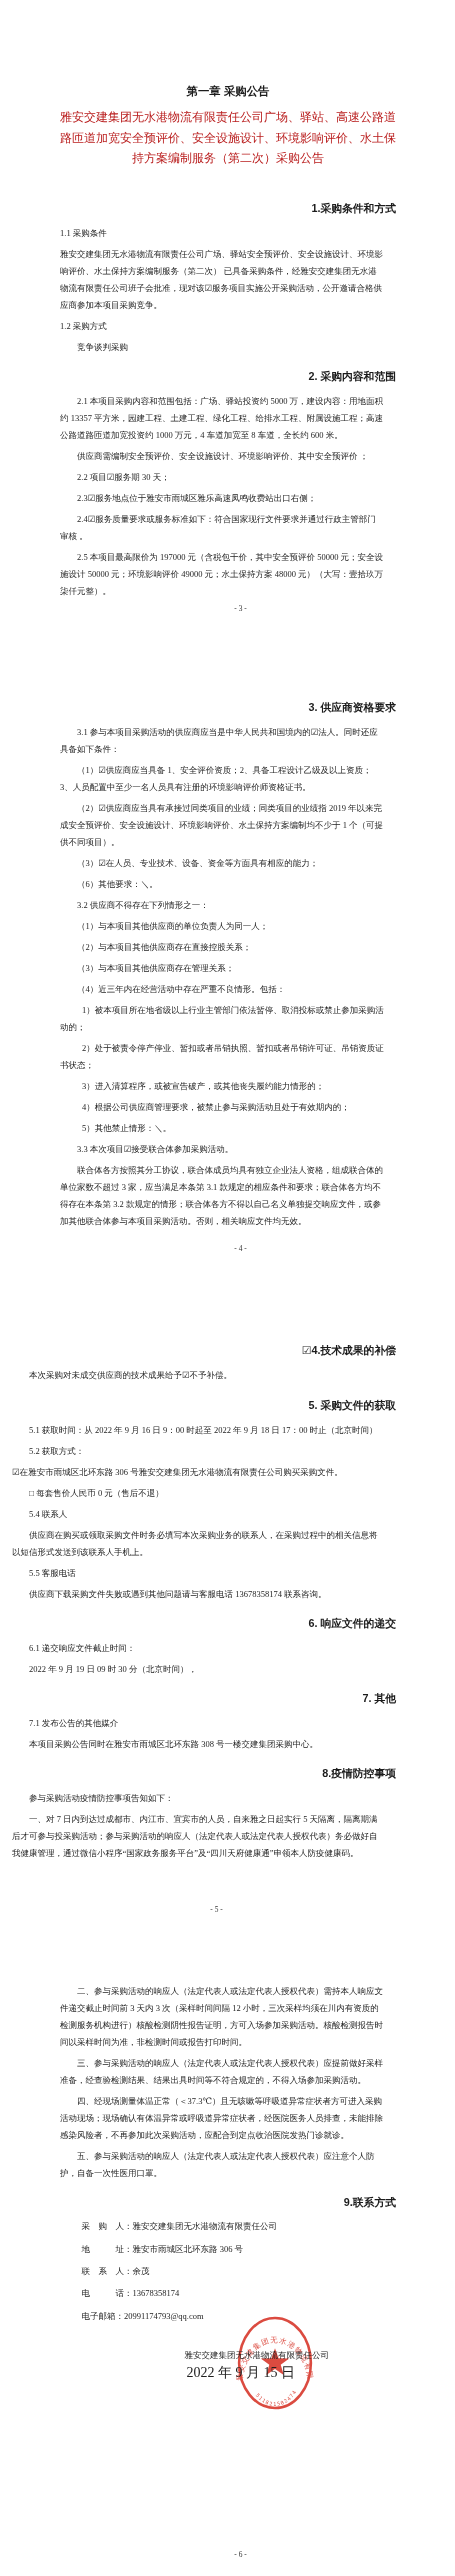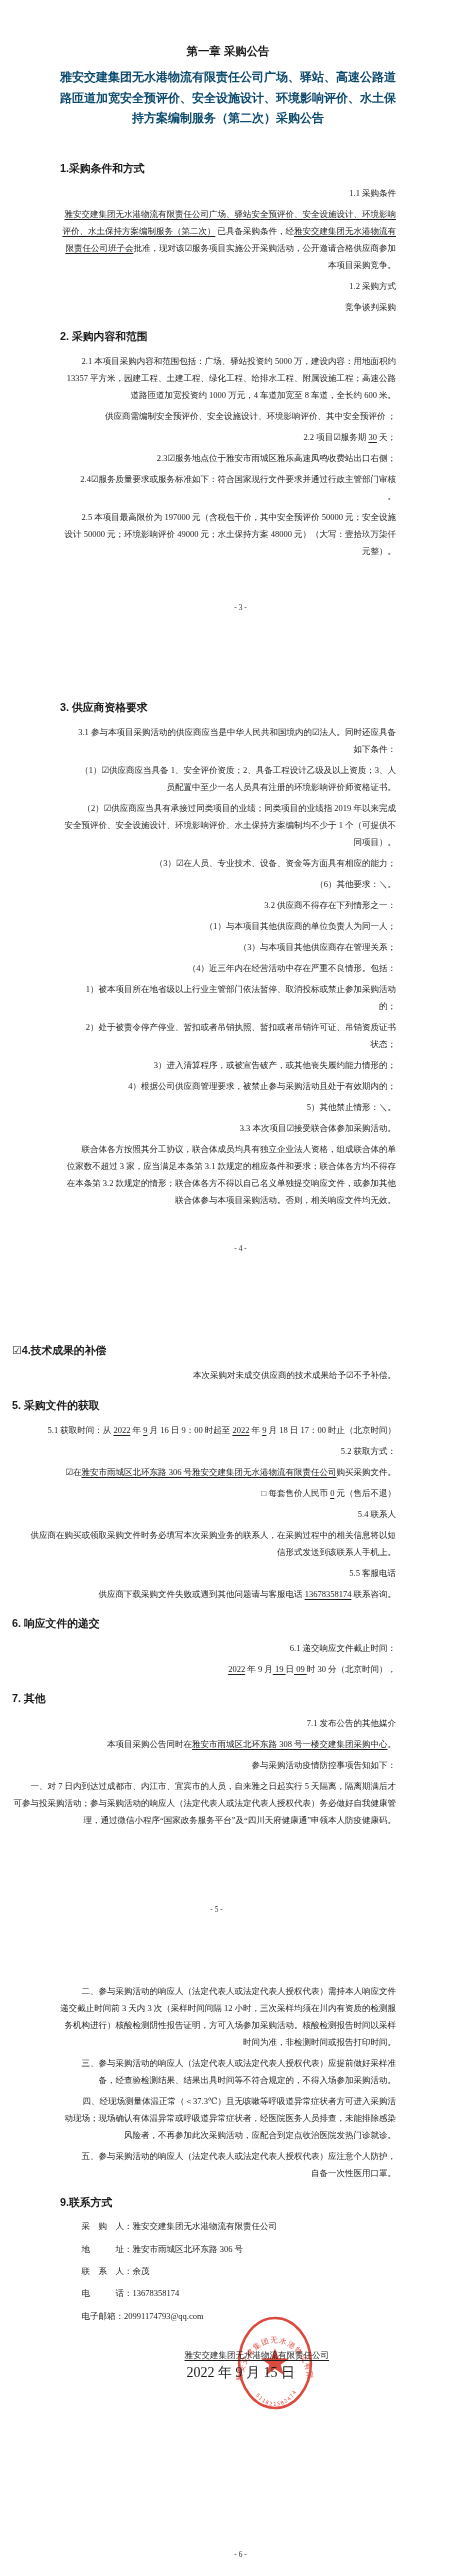--- a/index.html
+++ b/index.html
@@ -13,60 +13,60 @@
   .page{
     box-sizing:border-box;
     width:456px;
     padding:0 60px;
     display:flex;
     flex-direction:column;
     overflow:hidden;
     position:relative;
     background:#fff;
   }
-  .page1{height:629px;padding-top:44px;}
+  .page1{height:629px;padding-top:84px;}
   .page2{height:641px;padding-top:62px;}
   .page3{height:661px;padding-top:64px;padding-left:12px;}
   .page4{height:645px;padding-top:52px;}
 
   .h1{
     text-align:center;
     font-family:"Liberation Sans","DejaVu Sans",sans-serif;
     font-weight:bold;
     font-size:11.4px;
     color:#1c1c1c;
     margin:0 0 8px 0;
   }
   .title{
     text-align:center;
     font-family:"Liberation Sans","DejaVu Sans",sans-serif;
-    font-weight:bold;
+    font-weight:normal;
     font-size:12px;
     line-height:20.5px;
-    color:#0c4a6e;
+    color:#b91c1c;
     max-width:342px;
     margin:0 auto 23px auto;
   }
   .sec{
     font-family:"Liberation Sans","DejaVu Sans",sans-serif;
     font-weight:bold;
     font-size:10.8px;
     color:#1c1c1c;
     margin:10.3px 0 9px 0;
+    text-align:right;
   }
   .p{
     font-size:8.5px;
     line-height:17px;
-    margin:0 0 4px 0;
+    margin:0 12px 4px 0;
     color:#242424;
-    text-align:right;
   }
   .ind{text-indent:2em;}
   .ind2{text-indent:2.6em;}
-  .u{text-decoration:underline;text-underline-offset:2.3px;}
+  .u{text-underline-offset:2.3px;}
   .pageno{
     margin-top:auto;
     text-align:center;
     font-size:7.4px;
     color:#333;
     padding-bottom:17px;
     transform:translateX(12.5px);
   }
   .contact-row{
     font-size:8.5px;
@@ -132,20 +132,21 @@
 
   <section class="page page2">
     <div class="sec">3.  供应商资格要求</div>
     <p class="p ind">3.1 参与本项目采购活动的供应商应当是中华人民共和国境内的☑法人。同时还应具备如下条件：</p>
     <p class="p ind">（1）☑供应商应当具备 1、安全评价资质；2、具备工程设计乙级及以上资质；3、人员配置中至少一名人员具有注册的环境影响评价师资格证书。</p>
     <p class="p ind">（2）☑供应商应当具有承接过同类项目的业绩；同类项目的业绩指 2019 年以来完成安全预评价、安全设施设计、环境影响评价、水土保持方案编制均不少于 1 个（可提供不同项目）。</p>
     <p class="p ind">（3）☑在人员、专业技术、设备、资金等方面具有相应的能力；</p>
     <p class="p ind">（6）其他要求：＼。</p>
     <p class="p ind">3.2 供应商不得存在下列情形之一：</p>
     <p class="p ind">（1）与本项目其他供应商的单位负责人为同一人；</p>
+    <p class="p ind">（2）与本项目其他供应商存在直接控股关系；</p>
     <p class="p ind">（3）与本项目其他供应商存在管理关系；</p>
     <p class="p ind">（4）近三年内在经营活动中存在严重不良情形。包括：</p>
     <p class="p ind2">1）被本项目所在地省级以上行业主管部门依法暂停、取消投标或禁止参加采购活动的；</p>
     <p class="p ind2">2）处于被责令停产停业、暂扣或者吊销执照、暂扣或者吊销许可证、吊销资质证书状态；</p>
     <p class="p ind2">3）进入清算程序，或被宣告破产，或其他丧失履约能力情形的；</p>
     <p class="p ind2">4）根据公司供应商管理要求，被禁止参与采购活动且处于有效期内的；</p>
     <p class="p ind2">5）其他禁止情形：＼。</p>
     <p class="p ind">3.3 本次项目☑接受联合体参加采购活动。</p>
     <p class="p ind">联合体各方按照其分工协议，联合体成员均具有独立企业法人资格，组成联合体的单位家数不超过 3 家，应当满足本条第 3.1 款规定的相应条件和要求；联合体各方均不得存在本条第 3.2 款规定的情形；联合体各方不得以自己名义单独提交响应文件，或参加其他联合体参与本项目采购活动。否则，相关响应文件均无效。</p>
 
@@ -167,20 +168,21 @@
     <p class="p ind"><span>供应商下载采购文件失败或遇到其他问题请与客服电话 </span><span class="u">13678358174</span><span> 联系咨询。</span></p>
 
     <div class="sec">6.  响应文件的递交</div>
     <p class="p ind">6.1 递交响应文件截止时间：</p>
     <p class="p ind"><span class="u">2022</span><span> 年 9 月</span><span class="u"> 19 </span><span>日</span><span class="u"> 09 </span><span>时 30 分（北京时间），</span></p>
 
     <div class="sec">7.  其他</div>
     <p class="p ind">7.1 发布公告的其他媒介</p>
     <p class="p ind"><span>本项目采购公告同时在</span><span class="u">雅安市雨城区北环东路 308 号一楼交建集团采购中心</span><span>。</span></p>
 
+    <div class="sec">8.疫情防控事项</div>
     <p class="p ind">参与采购活动疫情防控事项告知如下：</p>
     <p class="p ind">一、对 7 日内到达过成都市、内江市、宜宾市的人员，自来雅之日起实行 5 天隔离，隔离期满后才可参与投采购活动；参与采购活动的响应人（法定代表人或法定代表人授权代表）务必做好自我健康管理，通过微信小程序“国家政务服务平台”及“四川天府健康通”申领本人防疫健康码。</p>
 
     <div class="pageno">- 5 -</div>
   </section>
 
   <section class="page page4">
     <p class="p ind">二、参与采购活动的响应人（法定代表人或法定代表人授权代表）需持本人响应文件递交截止时间前 3 天内 3 次（采样时间间隔 12 小时，三次采样均须在川内有资质的检测服务机构进行）核酸检测阴性报告证明，方可入场参加采购活动。核酸检测报告时间以采样时间为准，非检测时间或报告打印时间。</p>
     <p class="p ind">三、参与采购活动的响应人（法定代表人或法定代表人授权代表）应提前做好采样准备，经查验检测结果、结果出具时间等不符合规定的，不得入场参加采购活动。</p>
     <p class="p ind">四、经现场测量体温正常（＜37.3℃）且无咳嗽等呼吸道异常症状者方可进入采购活动现场；现场确认有体温异常或呼吸道异常症状者，经医院医务人员排查，未能排除感染风险者，不再参加此次采购活动，应配合到定点收治医院发热门诊就诊。</p>

